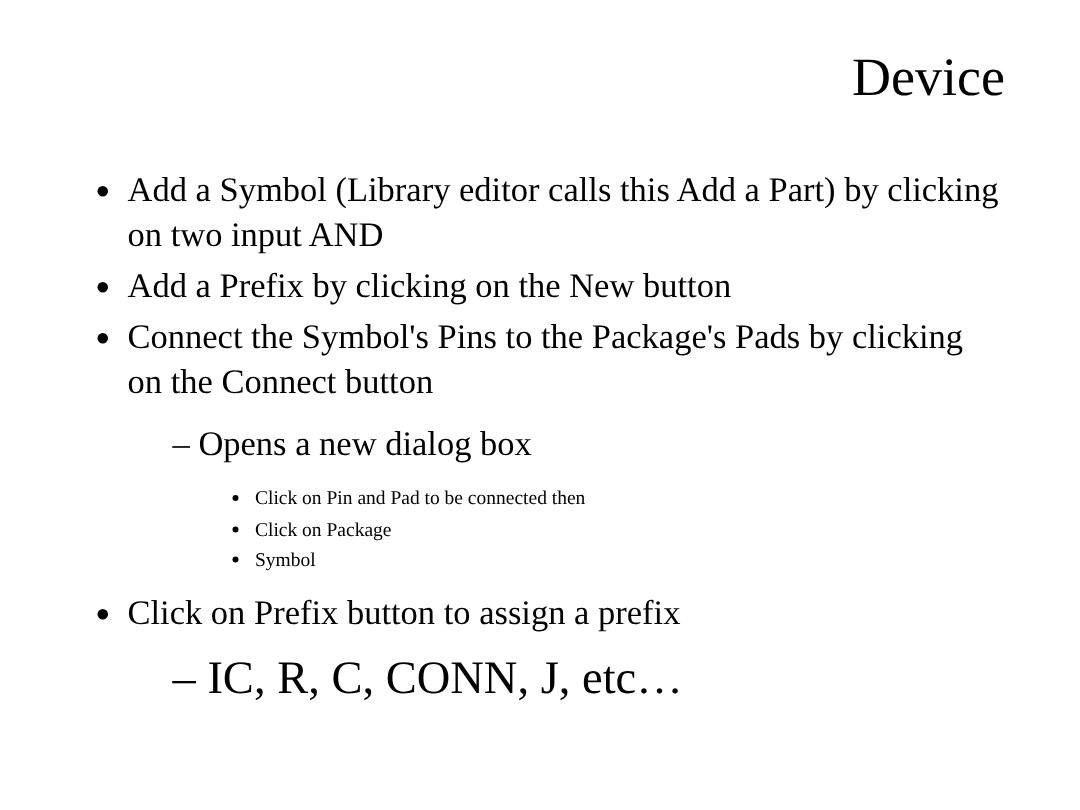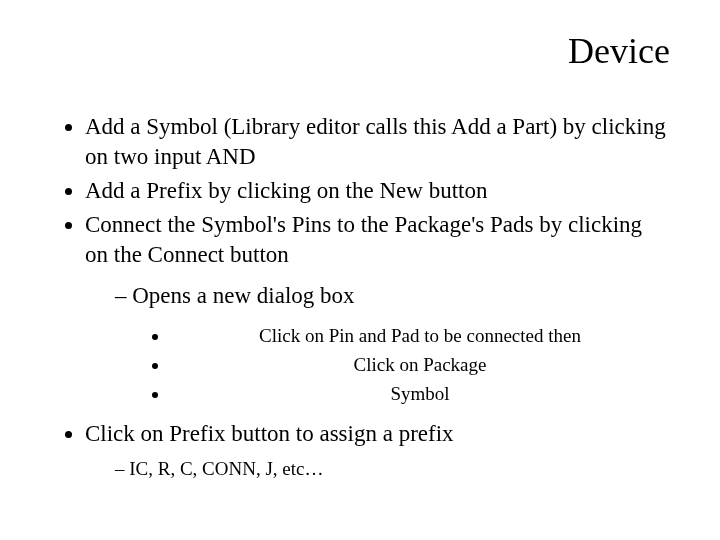--- a/index.html
+++ b/index.html
@@ -33,33 +33,32 @@
       font-size: 23px;
       margin-top: 12px;
       margin-bottom: 12px;
     }
     ul.level2 > li::before {
       content: "– ";
     }
     ul.level3 {
       list-style-type: disc;
       padding-left: 55px;
-      font-size: 19px;
+      font-size: 13px;
       margin-top: 12px;
       margin-bottom: 12px;
       line-height: 1.4;
-      text-align: center;
     }
     ul.level3 > li {
       margin-bottom: 2px;
     }
     ul.level2b {
       list-style-type: none;
       padding-left: 30px;
-      font-size: 19px;
+      font-size: 31px;
       margin-top: 8px;
     }
     ul.level2b > li::before {
       content: "– ";
     }
   </style>
 </head>
 <body>
 
 <h1 class="title">Device</h1>

